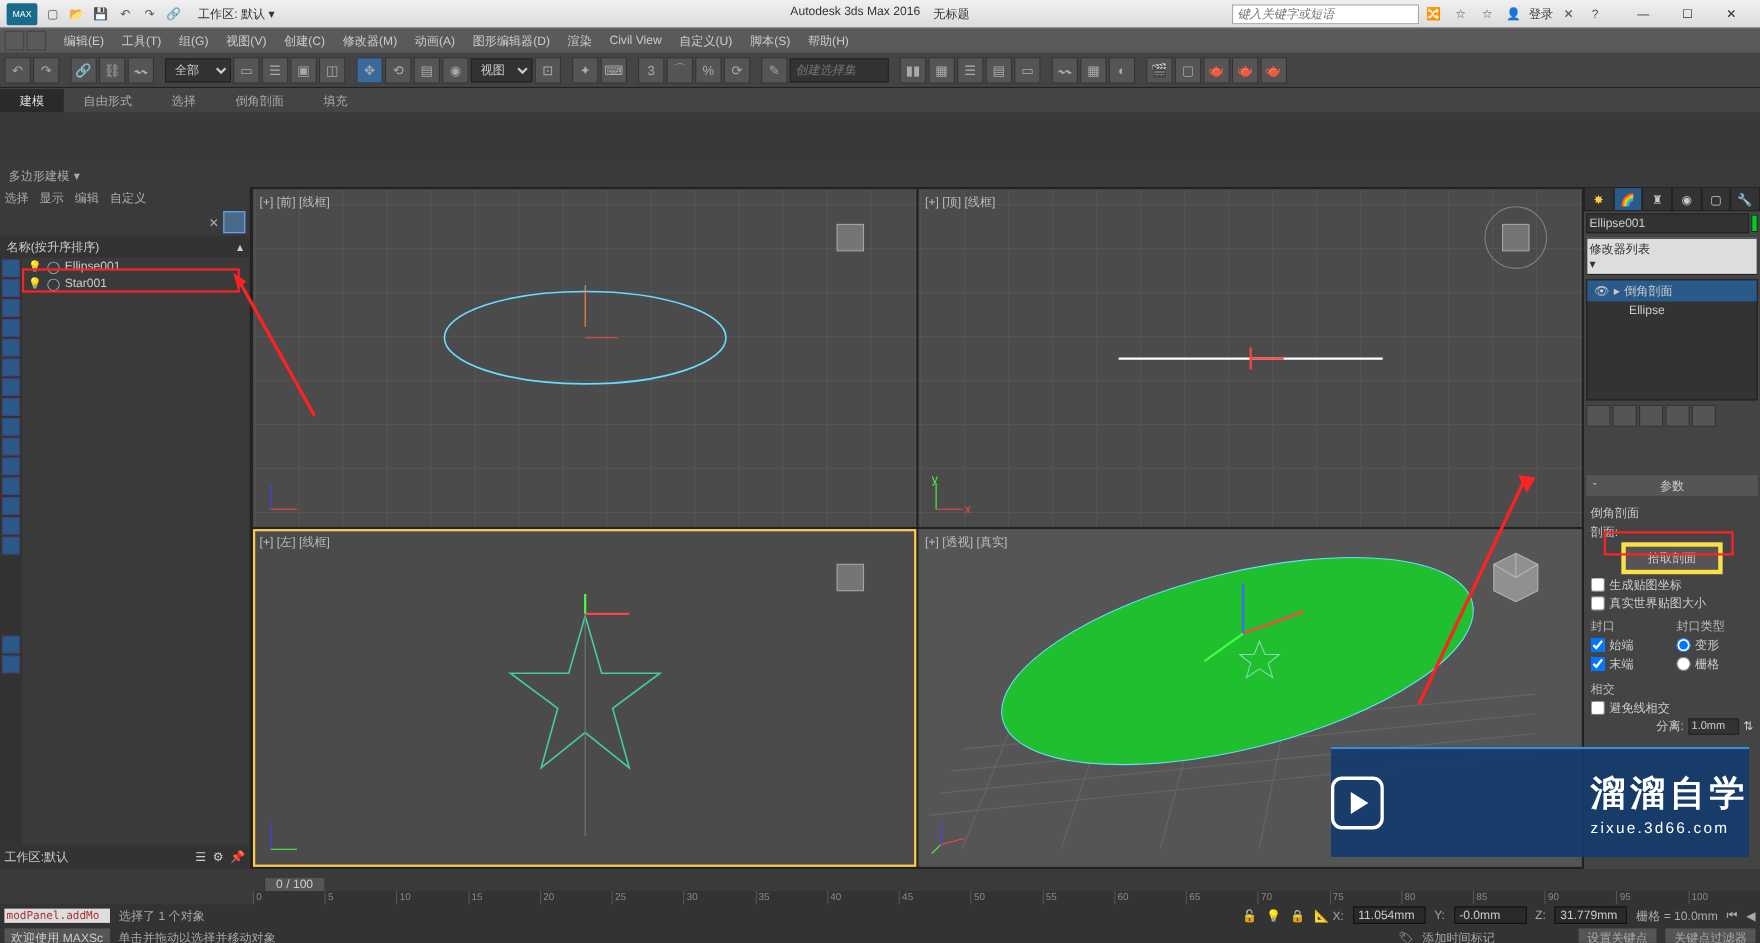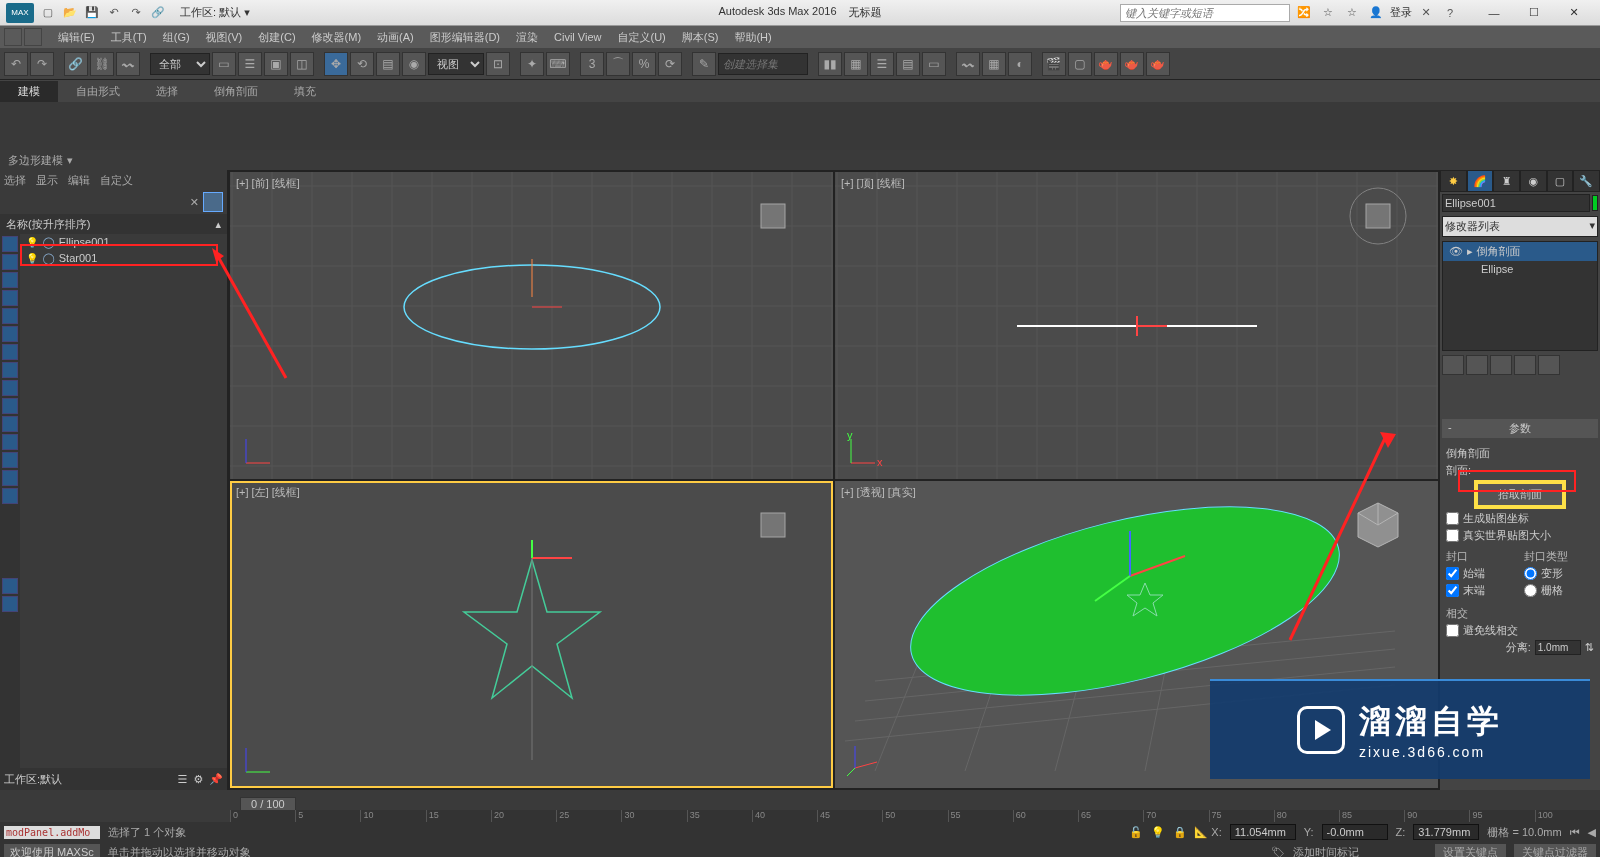--- a/index.html
+++ b/index.html
@@ -69,21 +69,21 @@
 .vp-cube { position: absolute; top: 14px; right: 30px; width: 60px; height: 60px; opacity: 0.7; }
 .vp-axis { position: absolute; bottom: 8px; left: 8px; }
 
 
 .cmdpanel { width: 160px; background: #444; display: flex; flex-direction: column; }
 .cmd-tabs { height: 22px; display: flex; background: #333; }
 .cmd-tabs div { flex: 1; display: flex; align-items: center; justify-content: center; border: 1px solid #222; }
 .cmd-objname { display: flex; align-items: center; padding: 2px; gap: 2px; }
 .cmd-objname input { flex: 1; background: #333; border: 1px solid #222; color: #ccc; padding: 2px; }
 .cmd-colorswatch { width: 16px; height: 16px; background: #00cc22; border: 1px solid #222; }
-.cmd-dropdown { margin: 2px; background: #ddd; border: 1px solid #222; color: #333; padding: 2px; display: flex; justify-content: space-between; }
+.cmd-dropdown { margin: 2px; background: #ddd; border: 1px solid #222; color: #333; padding: 2px; display: flex; justify-content: space-between; flex-direction: column; }
 .mod-stack { margin: 2px; height: 110px; background: #333; border: 1px solid #222; }
 .mod-item { padding: 2px 6px; color: #ccc; display: flex; align-items: center; gap: 4px; }
 .mod-item.sel { background: #2a5a8a; }
 .mod-btns { display: flex; gap: 2px; padding: 2px; }
 .mod-btns div { width: 22px; height: 20px; background: #555; border: 1px solid #333; }
 .rollout-header { background: #555; padding: 2px 6px; display: flex; justify-content: center; position: relative; color: #ccc; margin: 2px; }
 .rollout-header::before { content: "-"; position: absolute; left: 6px; }
 .rollout-body { padding: 4px 6px; color: #ccc; position: relative; }
 .rollout-body label { display: block; margin: 2px 0; }
 .pick-btn { display: block; margin: 2px auto; padding: 3px 20px; background: #555; border: 4px solid #fde047; color: #ccc; text-align: center; }
@@ -103,21 +103,21 @@
 .time-tick { flex: 1; border-left: 1px solid #555; font-size: 9px; color: #888; padding-left: 2px; }
 
 
 .status1 { height: 20px; background: #333; display: flex; align-items: center; padding: 0 4px; gap: 8px; color: #aaa; font-size: 10px; }
 .maxscript { width: 96px; background: #ddd; color: #a33; font-family: monospace; padding: 1px 2px; font-size: 10px; }
 .coord-field { background: #2a2a2a; border: 1px solid #111; color: #ccc; padding: 1px 4px; width: 66px; }
 .status2 { height: 20px; background: #333; display: flex; align-items: center; padding: 0 4px; gap: 8px; color: #aaa; font-size: 10px; }
 .welcome { background: #555; padding: 1px 6px; color: #ccc; }
 
 
-.watermark { position: absolute; right: 10px; bottom: 78px; width: 380px; height: 100px; background: rgba(20,60,110,0.92); display: flex; align-items: center; justify-content: center; gap: 14px; border-top: 2px solid #3a8bd8; }
+.watermark { position: absolute; right: 10px; bottom: 78px; width: 380px; height: 100px; background: rgba(20,60,110,0.92); display: flex; align-items: center; justify-content: space-between; gap: 14px; border-top: 2px solid #3a8bd8; }
 .watermark .play { width: 48px; height: 48px; border: 3px solid #fff; border-radius: 10px; display: flex; align-items: center; justify-content: center; }
 .watermark .play::after { content: ""; border-left: 16px solid #fff; border-top: 10px solid transparent; border-bottom: 10px solid transparent; margin-left: 4px; }
 .watermark .txt { color: #fff; }
 .watermark .txt .big { font-size: 32px; font-weight: bold; letter-spacing: 4px; }
 .watermark .txt .small { font-size: 14px; letter-spacing: 2px; }
 
 
 .red-arrow-2 { position: absolute; pointer-events: none; z-index: 20; }
 </style>
 </head>

